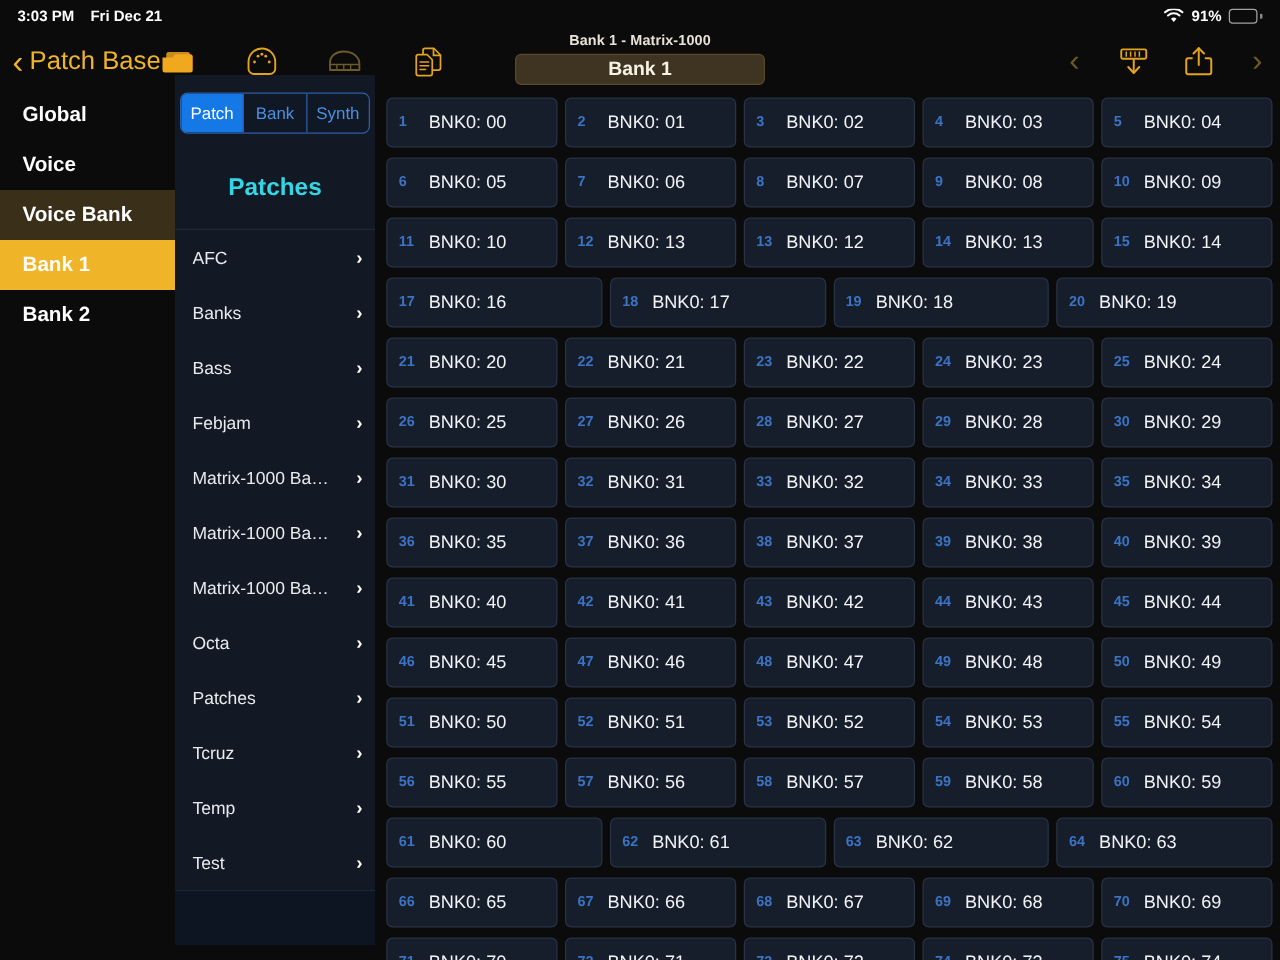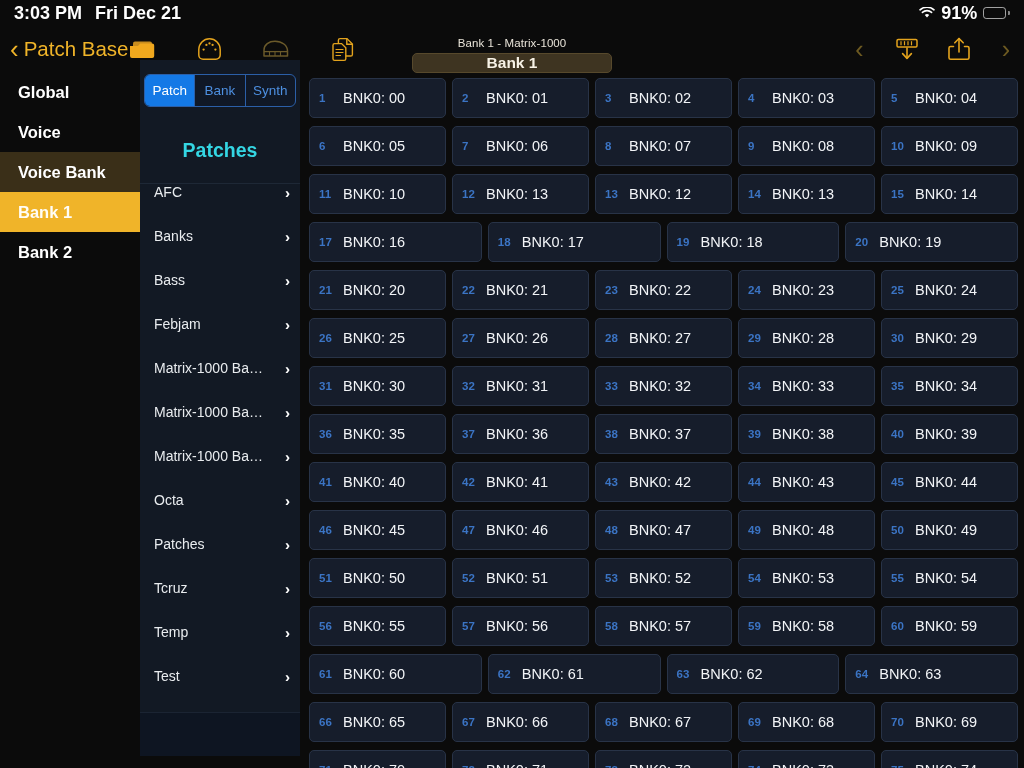--- a/index.html
+++ b/index.html
@@ -9,21 +9,21 @@
     background:#0b0b0b;
     font-family:"Liberation Sans", sans-serif;
     -webkit-font-smoothing:antialiased;
   }
   #app { position:relative; width:1024px; height:768px; background:#0b0b0b; }
 
   
   .statusbar {
     position:absolute; top:0; left:0; width:1024px; height:26px;
     display:flex; align-items:center; color:#fff;
-    font-size:18px; font-weight:bold; padding:0 14px;
+    font-size:12px; font-weight:bold; padding:0 14px;
   }
   .sb-left { display:flex; align-items:center; gap:13px; }
   .sb-right { margin-left:auto; display:flex; align-items:center; gap:6px; }
   .wifi-icon { display:inline-block; width:16px; height:12px; position:relative; }
   .wifi-icon svg { display:block; }
   .batt { display:flex; align-items:center; gap:2px; }
   .batt-body {
     width:23px; height:11.5px; border:1.3px solid rgba(255,255,255,.62);
     border-radius:3.2px; padding:1.3px; position:relative;
   }
@@ -46,22 +46,22 @@
   .nav-icons { position:absolute; left:128px; top:0; height:46px;
                display:flex; align-items:center; gap:39px; }
   .nav-ic { width:28px; height:28px; display:flex; align-items:center; justify-content:center; cursor:pointer; }
 
   .nav-center {
     position:absolute; left:0; right:0; top:0; height:46px;
     display:flex; flex-direction:column; align-items:center; justify-content:flex-start;
     pointer-events:none;
   }
   .nav-subtitle {
-    color:#e8e3d8; font-size:11.5px; font-weight:normal;
-    letter-spacing:.1px; margin-top:10px; line-height:14px;
+    color:#e8e3d8; font-size:11.5px; font-weight:bold;
+    letter-spacing:.1px; margin-top:0px; line-height:14px;
   }
   .bank-btn {
     margin-top:3px; width:200px; height:25px; pointer-events:auto;
     background:#3e3421; border:1px solid #57492c; border-radius:5px;
     color:#f7f2e6; font-size:15.5px; font-weight:bold;
     display:flex; align-items:center; justify-content:center; cursor:pointer;
   }
 
   .nav-right { position:absolute; right:8px; top:0; height:46px;
                display:flex; align-items:center; gap:22px; }
@@ -97,21 +97,21 @@
   }
   .seg-btn:last-child { border-right:none; }
   .seg-btn.active { background:#1479e6; color:#ffffff; }
 
   .patches-title {
     margin-top:32px; text-align:center; color:#34d6e3;
     font-size:19.5px; font-weight:bold;
   }
   .pl-sep { height:1px; background:#1e2836; margin-top:21px; }
   .pl-item {
-    height:44px; display:flex; 
+    height:44px; display:flex; align-items:center;
     padding:0 10px 0 14px; cursor:pointer;
   }
   .pl-label {
     color:#e9ecef; font-size:14px; flex:1;
     white-space:nowrap; overflow:hidden;
   }
   .pl-chev { color:#ffffff; font-size:15px; font-weight:bold; }
   .pl-item.cut { background:#0e1522; border-top:1px solid #1b2433; }
 
   

